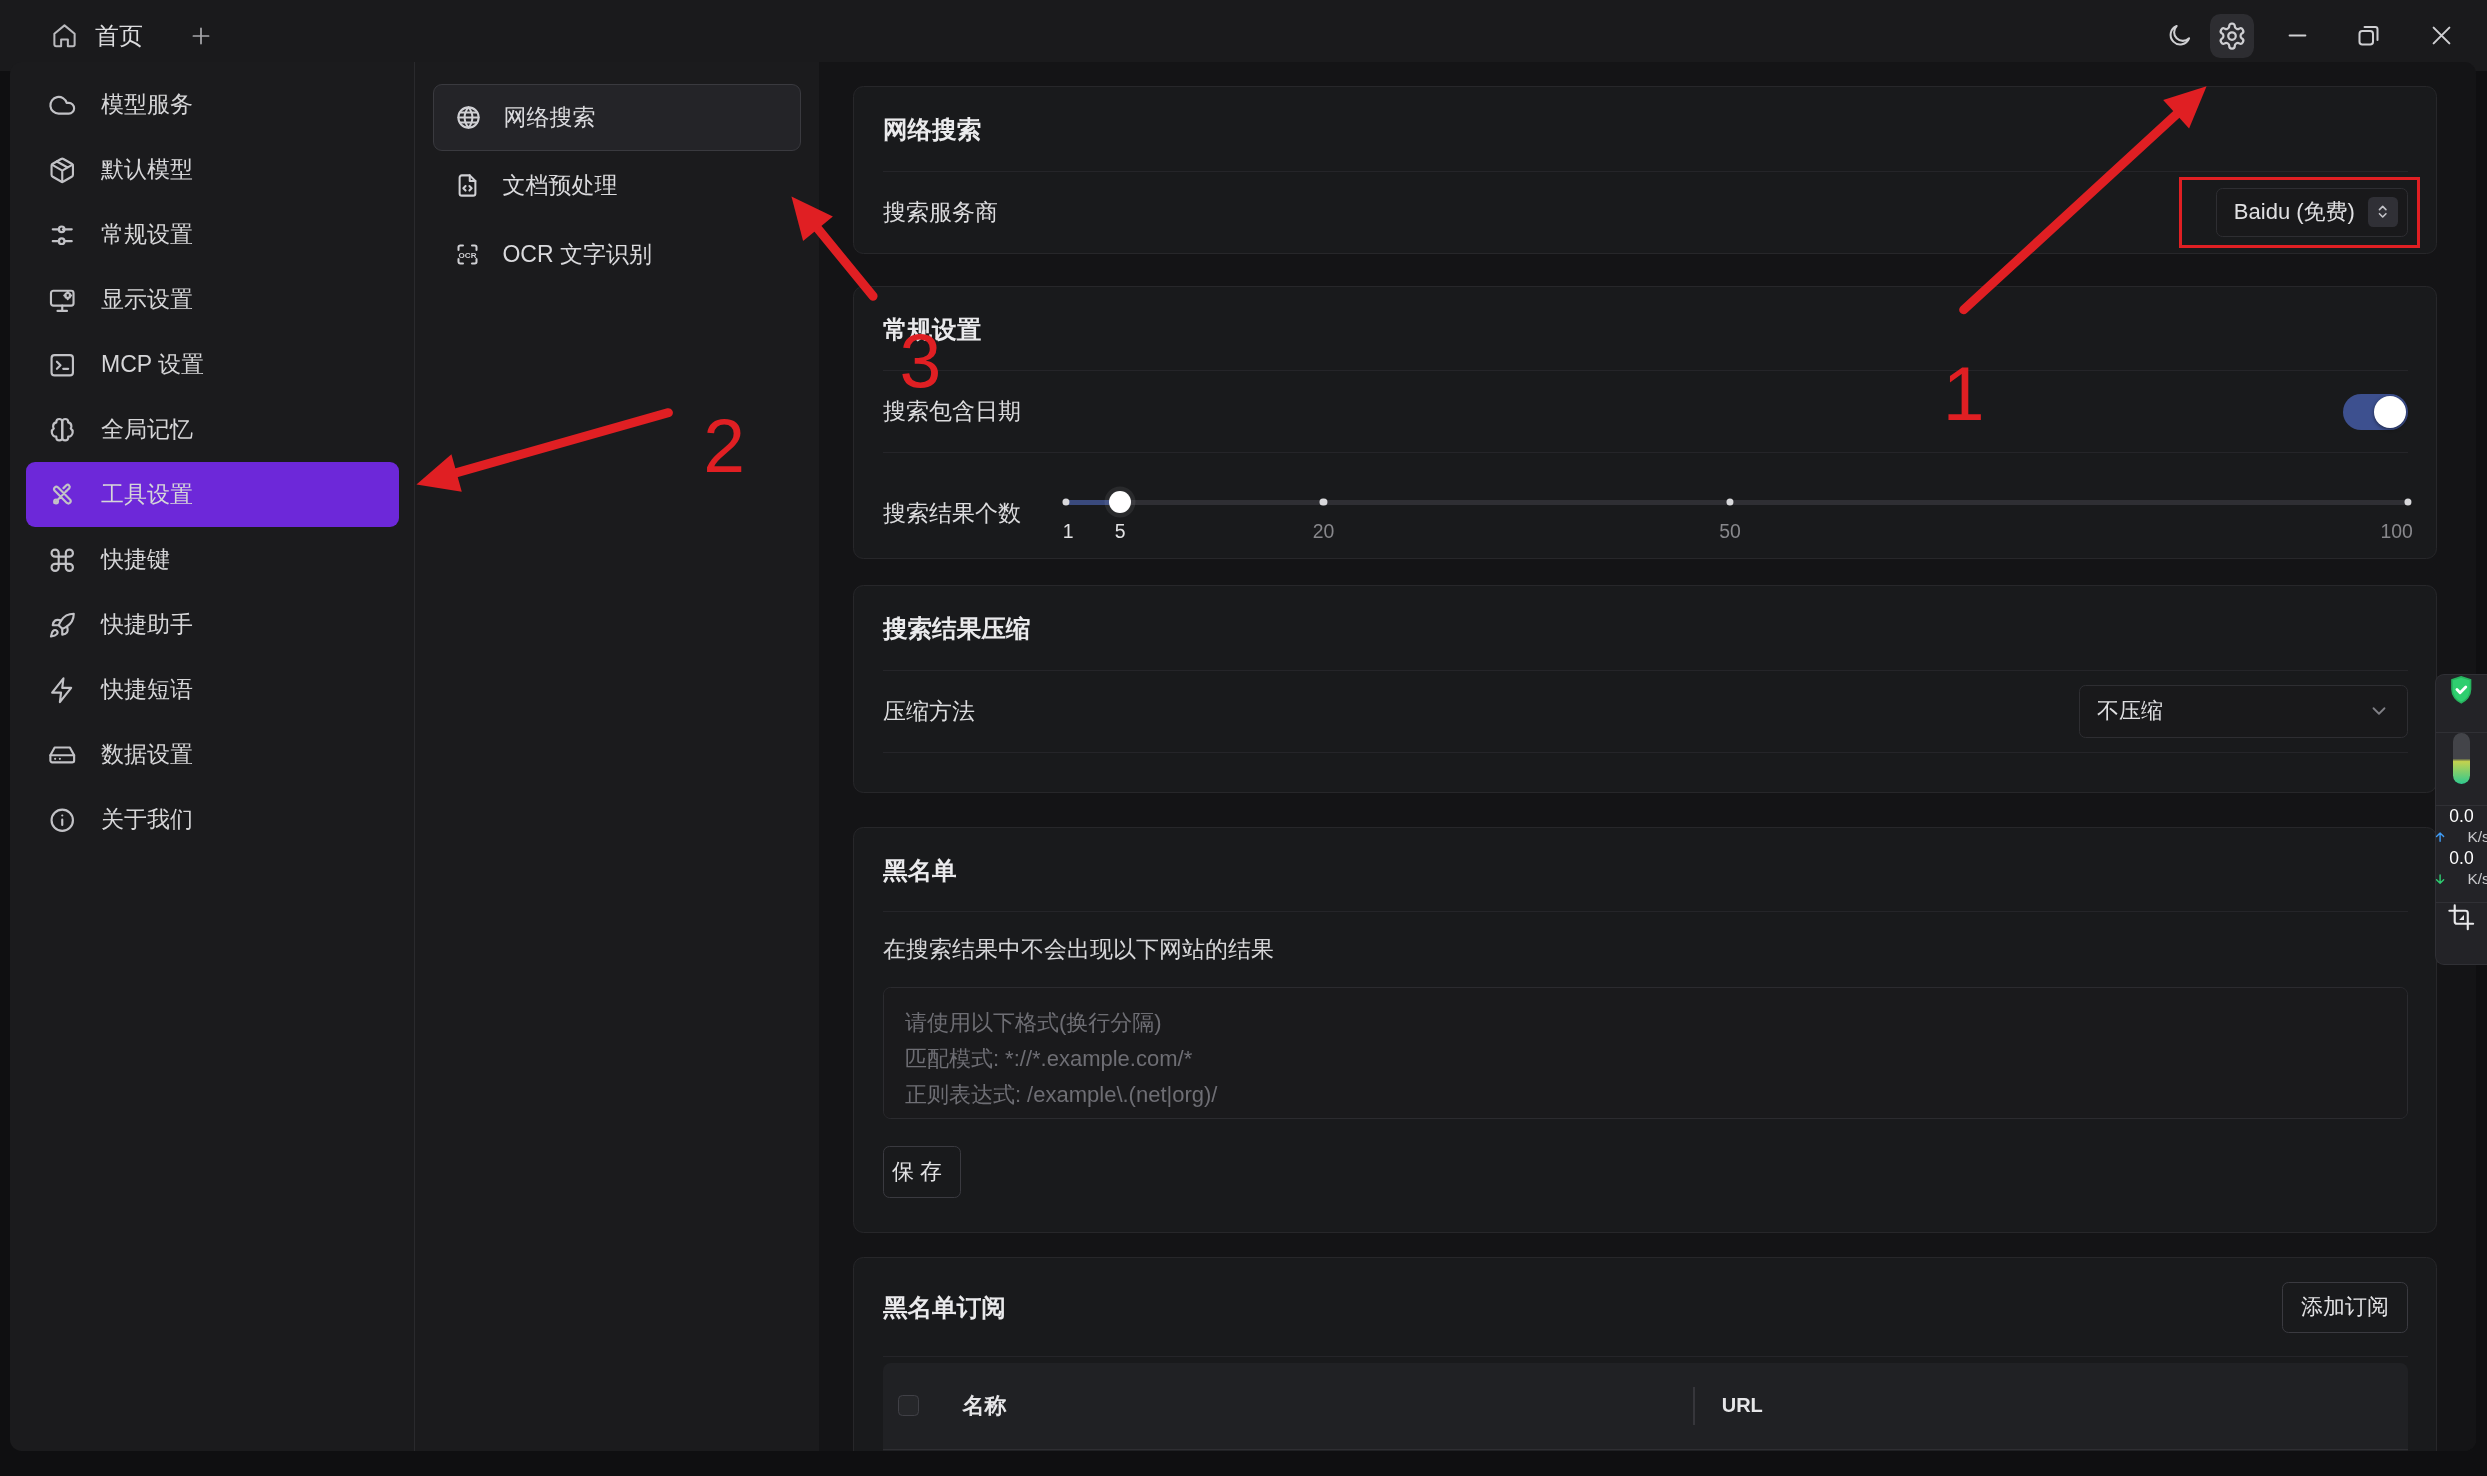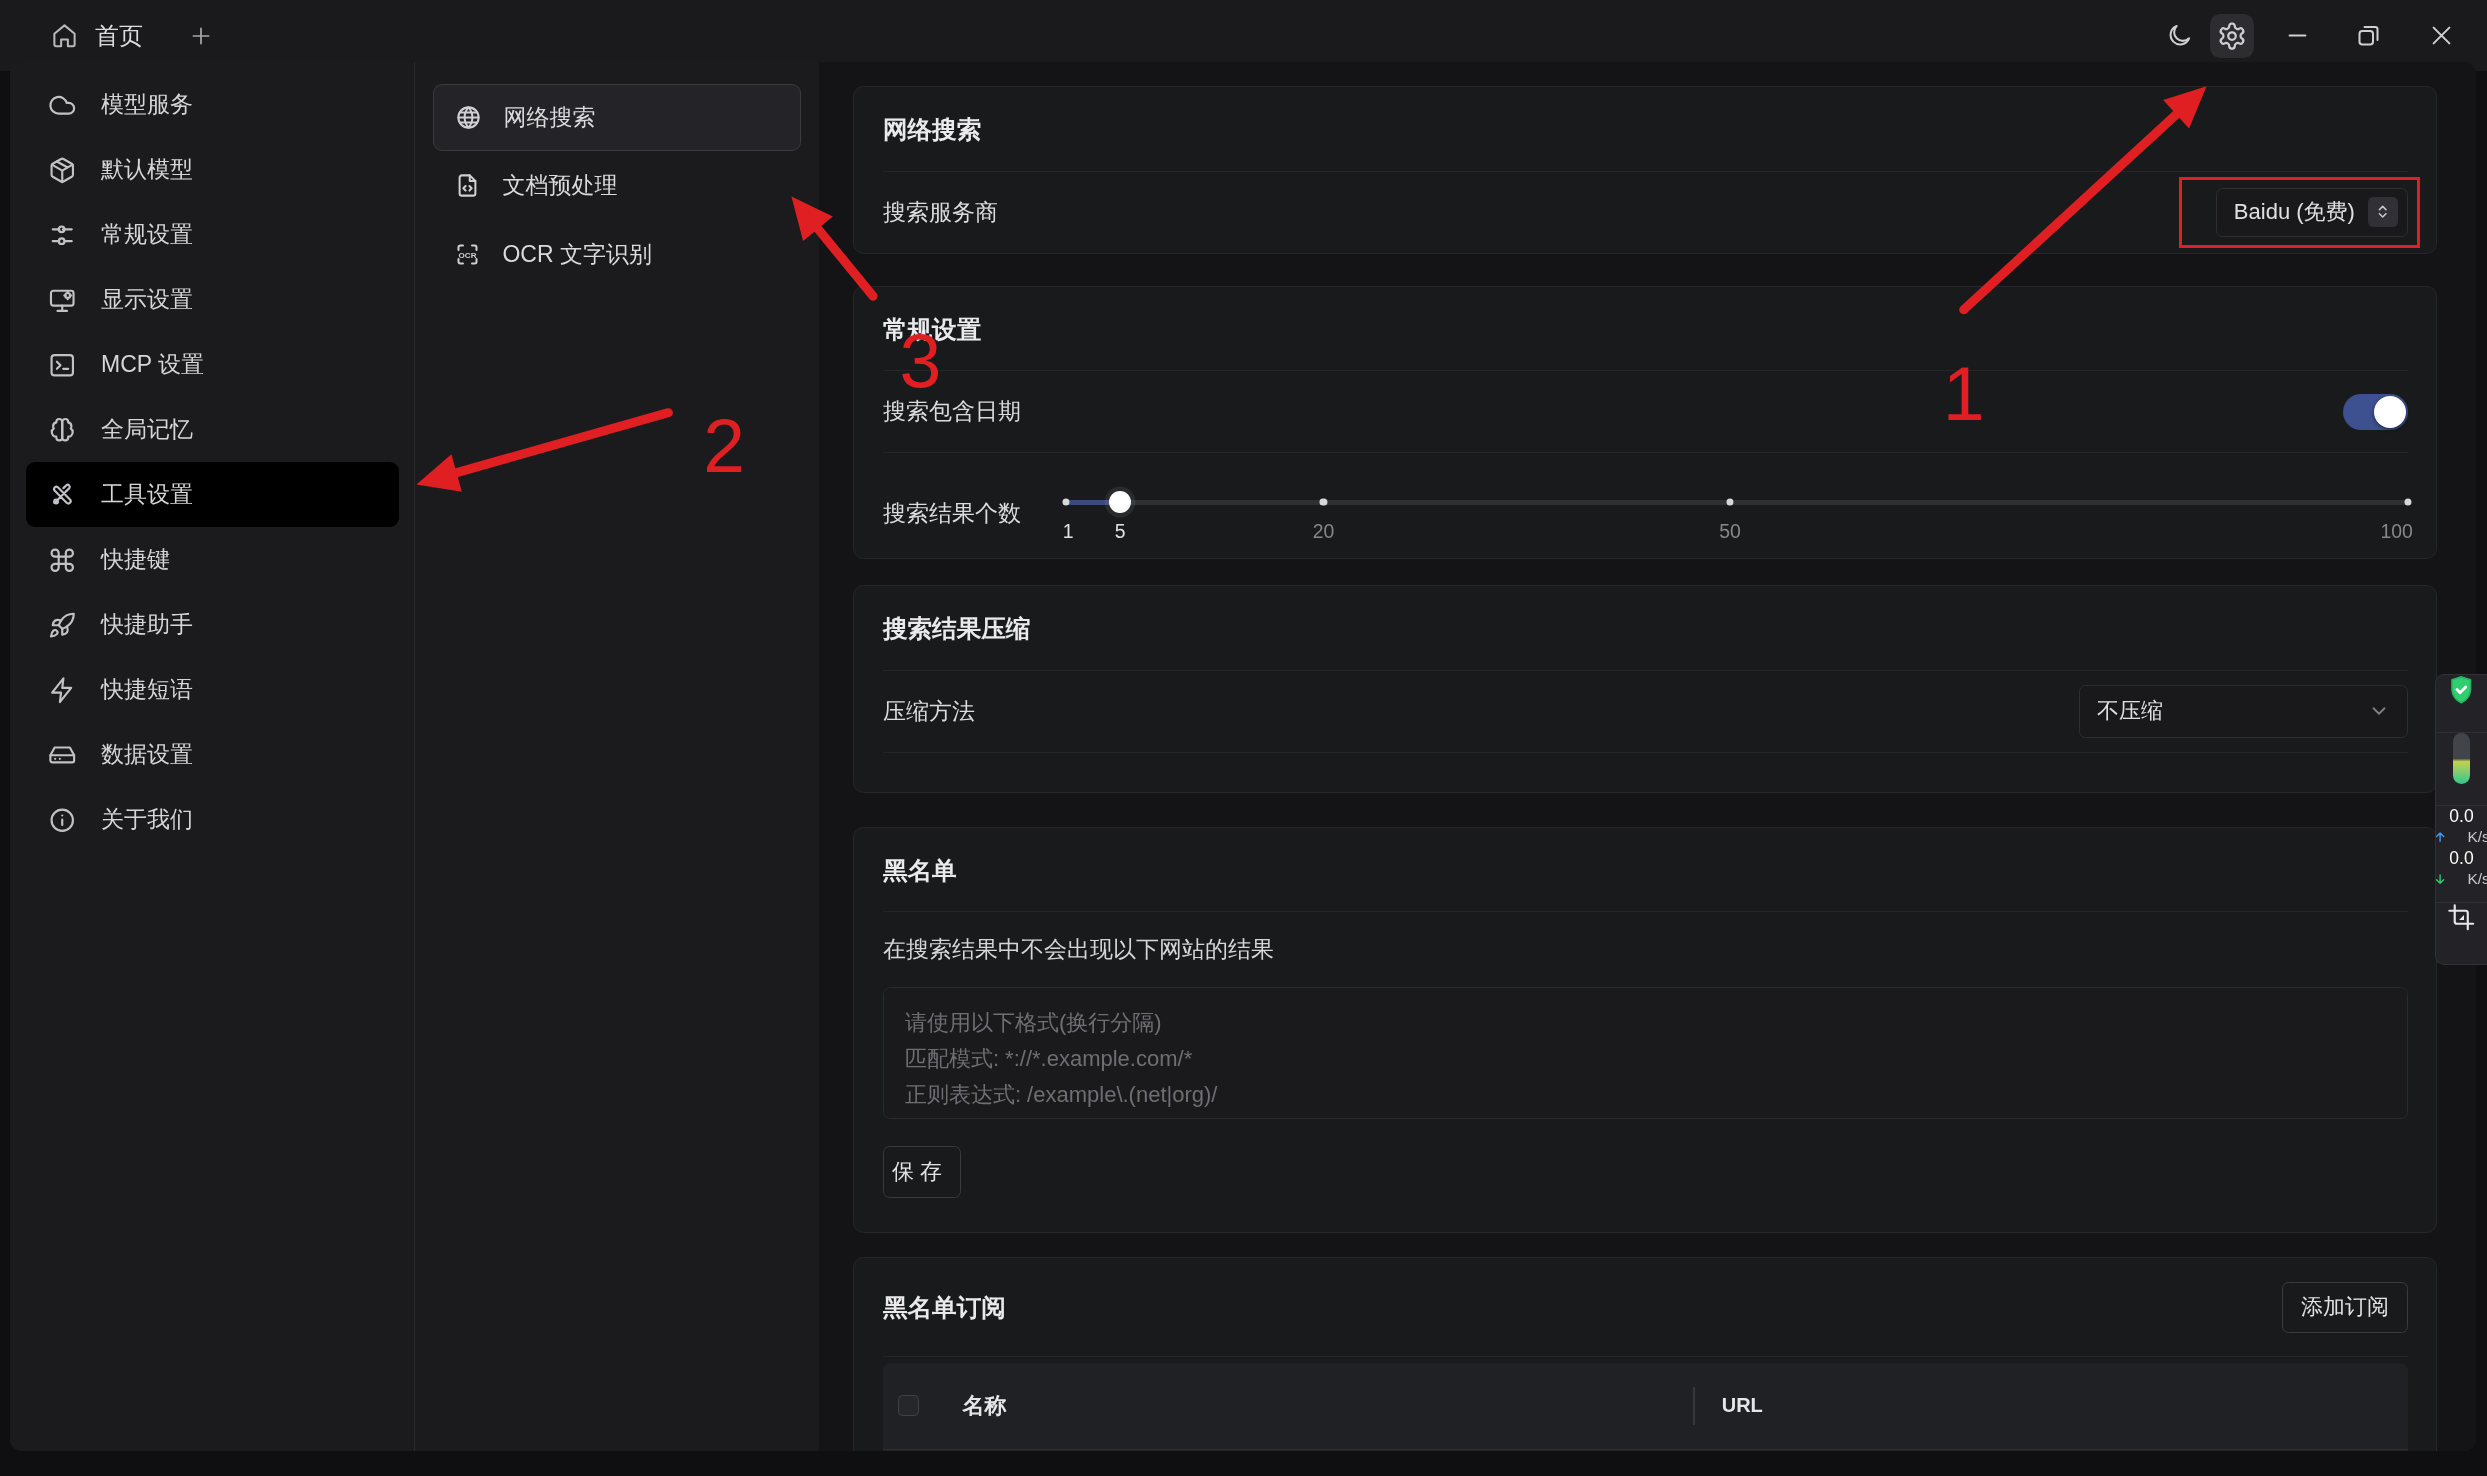--- a/index.html
+++ b/index.html
@@ -26,21 +26,21 @@
   .btn-settings .ic { width:30px; height:30px; }
   .btn-min { left:2275px; }
   .btn-restore { left:2346px; }
   .btn-close { left:2419px; }
 
   
   .app-panel { position:absolute; left:10.4px; top:62px; width:2466px; height:1389px; background:#1b1b1d; border-radius:11.7px; overflow:hidden; display:flex; }
 
   .nav { width:404px; flex:none; padding-top:10.4px; }
   .nav-item { height:65px; margin:0 15.5px; border-radius:9px; display:flex; align-items:center; gap:24.6px; padding:0 22px; font-size:23px; color:#d6d6d8; }
-  .nav-item.selected { background:#000000;font-family:Liberation Serif, serif; }
+  .nav-item.selected { background:#6d28d9;font-family:Liberation Serif, serif; }
   .nav-item .ic { width:28.5px; height:28.5px; color:#c2c2c6; flex:none; }
 
   .subnav { width:405px; flex:none; border-left:1.3px solid #2a2a2d; padding-top:22px; }
   .subnav-item { height:67px; margin:0 18px 1.3px 18px; border-radius:9px; display:flex; align-items:center; gap:21px; padding:0 21px; font-size:23px; color:#dadadd; }
   .subnav-item.selected { background:#242428; border:1.3px solid #3a3a3f; }
   .subnav-item .ic { width:27px; height:27px; color:#d0d0d4; flex:none; }
 
   .main { flex:1; background:#141416; padding:24px 39px 0 34px; overflow:hidden; }
 
   .card { background:#191a1c; border:1.3px solid #27272a; border-radius:10.4px; padding:0 28.5px; }

